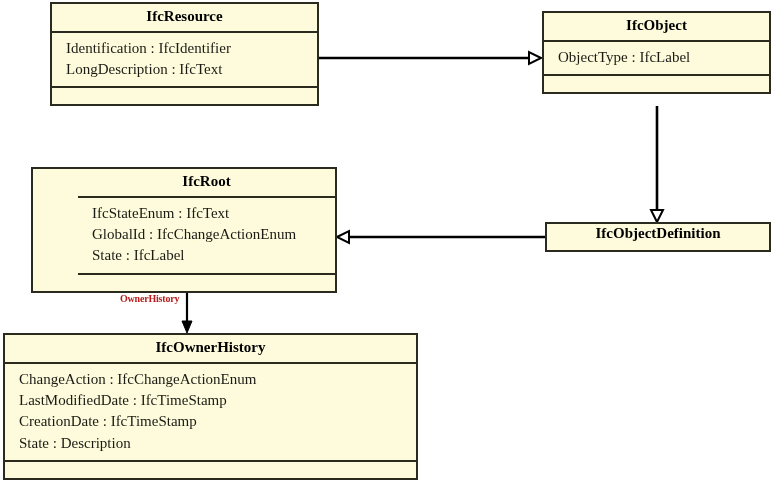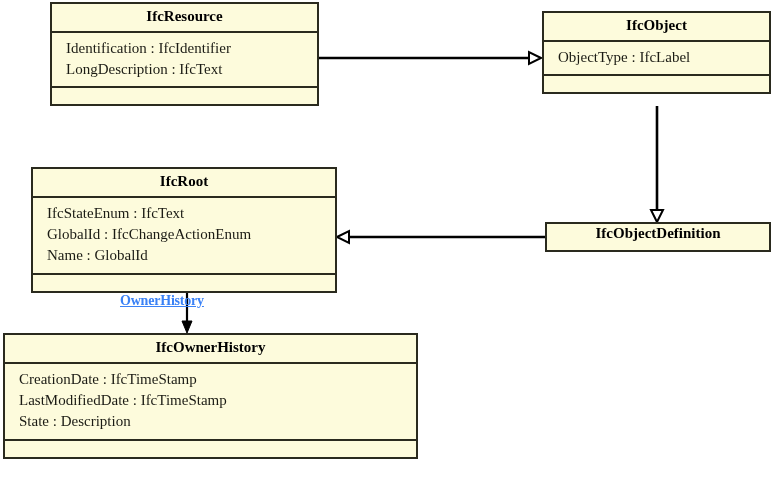--- a/index.html
+++ b/index.html
@@ -55,21 +55,21 @@
   .uml-attr {
     white-space: nowrap;
   }
   .uml-empty {
     height: 16px;
   }
 
   
   #class-ifcresource        { left: 50px;  top: 2px;   width: 269px; }
   #class-ifcobject          { left: 542px; top: 11px;  width: 229px; }
-  #class-ifcroot            { left: 31px;  top: 167px; width: 306px; }
+  #class-ifcroot            { left: 31px;  top: 167px; width: 306px; padding-left: 45px; }
   #class-ifcobjectdefinition{ left: 545px; top: 222px; width: 226px; }
   #class-ifcownerhistory    { left: 3px;   top: 333px; width: 415px; }
 
   
   #class-ifcobjectdefinition .uml-title {
     padding: 2px 6px 8px 6px;
   }
 
   
   #connector-layer {
@@ -77,27 +77,26 @@
     left: 0; top: 0;
     width: 771px;
     height: 495px;
     z-index: 2;
     pointer-events: none;
   }
 
   
   .edge-label {
     position: absolute;
-    font-size: 14px;
+    font-size: 10px;
     font-weight: bold;
-    color: #3b82f6;
+    color: #b91c1c;
     white-space: nowrap;
     z-index: 4;
     letter-spacing: -0.2px;
-    text-decoration: underline;
   }
   #edge-label-ownerhistory {
     left: 120px;
     top: 293px;
   }
 </style>
 </head>
 <body>
 
 <div id="diagram-canvas">
@@ -145,36 +144,37 @@
     <div class="uml-sep"></div>
     <div class="uml-empty"></div>
   </div>
 
   <div class="uml-class" id="class-ifcroot">
     <div class="uml-title">IfcRoot</div>
     <div class="uml-sep"></div>
     <div class="uml-attrs">
       <div class="uml-attr">IfcStateEnum : IfcText</div>
       <div class="uml-attr">GlobalId : IfcChangeActionEnum</div>
-      <div class="uml-attr">Name : GlobalId</div>
+      <div class="uml-attr">State : IfcLabel</div>
     </div>
     <div class="uml-sep"></div>
     <div class="uml-empty"></div>
   </div>
 
   <div class="uml-class" id="class-ifcobjectdefinition">
     <div class="uml-title">IfcObjectDefinition</div>
   </div>
 
   <div class="uml-class" id="class-ifcownerhistory">
     <div class="uml-title">IfcOwnerHistory</div>
     <div class="uml-sep"></div>
     <div class="uml-attrs">
+      <div class="uml-attr">ChangeAction : IfcChangeActionEnum</div>
+      <div class="uml-attr">LastModifiedDate : IfcTimeStamp</div>
       <div class="uml-attr">CreationDate : IfcTimeStamp</div>
-      <div class="uml-attr">LastModifiedDate : IfcTimeStamp</div>
       <div class="uml-attr">State : Description</div>
     </div>
     <div class="uml-sep"></div>
     <div class="uml-empty"></div>
   </div>
 
   <div class="edge-label" id="edge-label-ownerhistory">OwnerHistory</div>
 
 </div>
 

